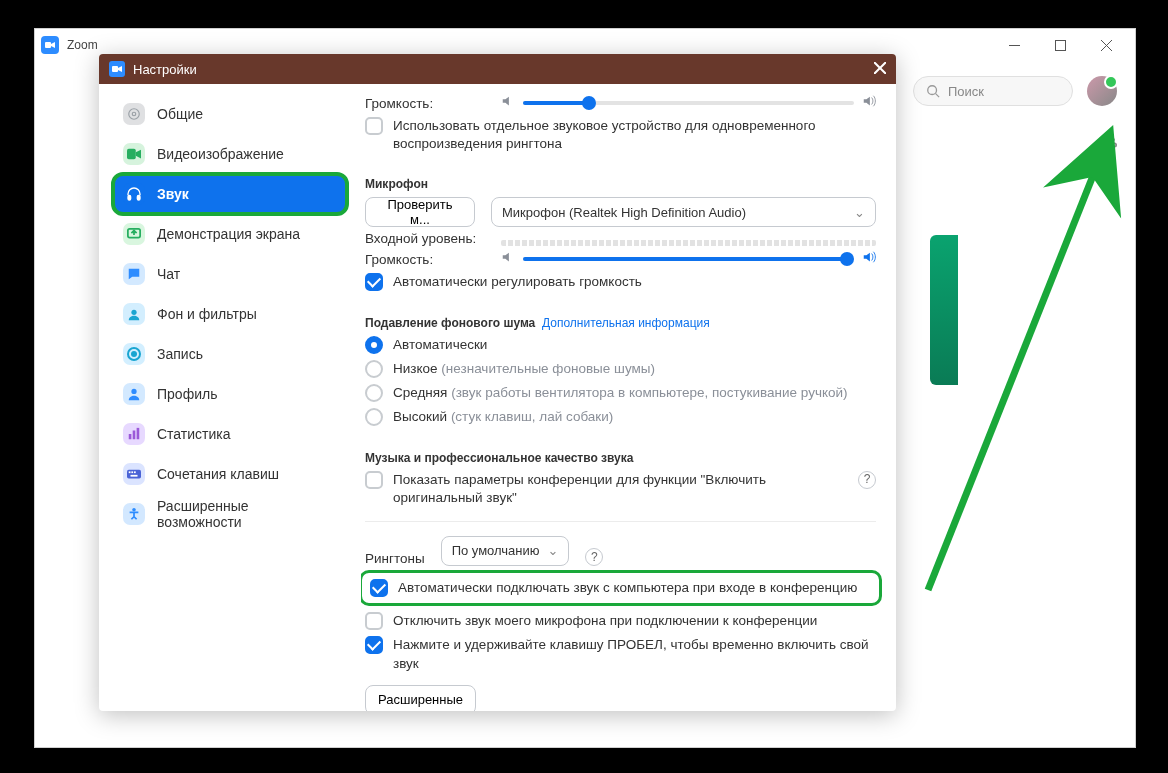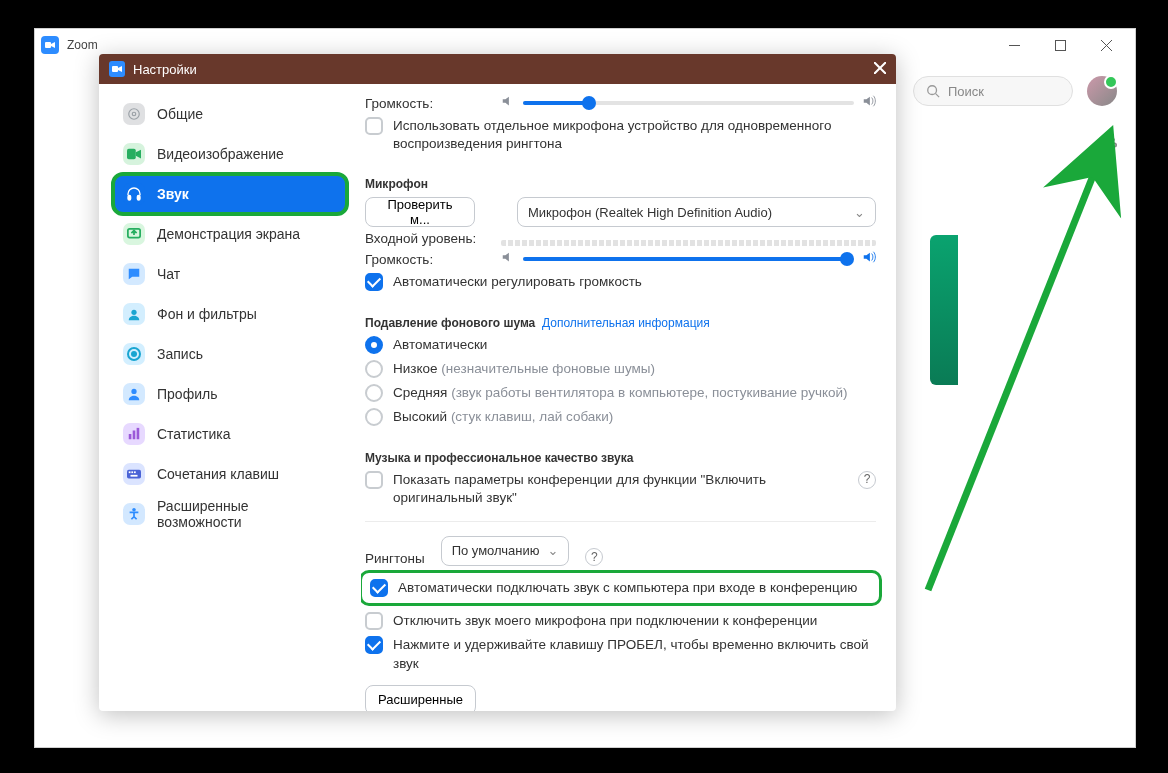--- a/index.html
+++ b/index.html
@@ -262,29 +262,29 @@
             </div>
           <span class="spk-ic"><svg viewBox="0 0 16 16">
                 <path d="M2 6h3l4-3v10l-4-3H2z" fill="currentColor"></path>
                 <path d="M11 4c2 2 2 6 0 8M13 2c3 3 3 9 0 12" stroke="currentColor" fill="none"></path>
               </svg></span>
         </div>
       </div>
 
       <div class="chk-row">
         <div class="chkbox"></div>
-        <span>Использовать отдельное микрофона устройство для одновременного воспроизведения рингтона</span>
+        <span>Использовать отдельное звуковое устройство для одновременного воспроизведения рингтона</span>
       </div>
 
       <h4 class="section">Микрофон</h4>
       <div class="row">
         <button class="btn" style="width:110px; justify-content:center;">
             <span>Проверить м...</span>
           </button>
-        <div class="select" style="flex:1;margin-left:26px;">
+        <div class="select" style="flex:1;">
           <span>Микрофон (Realtek High Definition Audio)</span>
           <span class="caret">⌄</span>
         </div>
       </div>
       <div class="row">
         <div class="label-col">Входной уровень:</div>
         <div class="level-bar"></div>
       </div>
       <div class="row">
         <div class="label-col">Громкость:</div>

